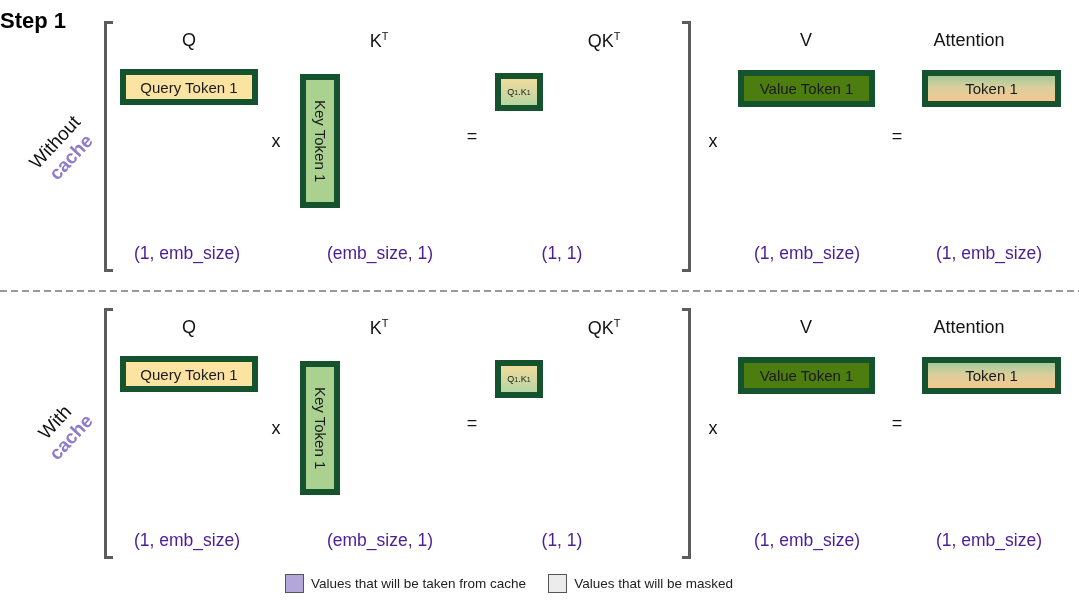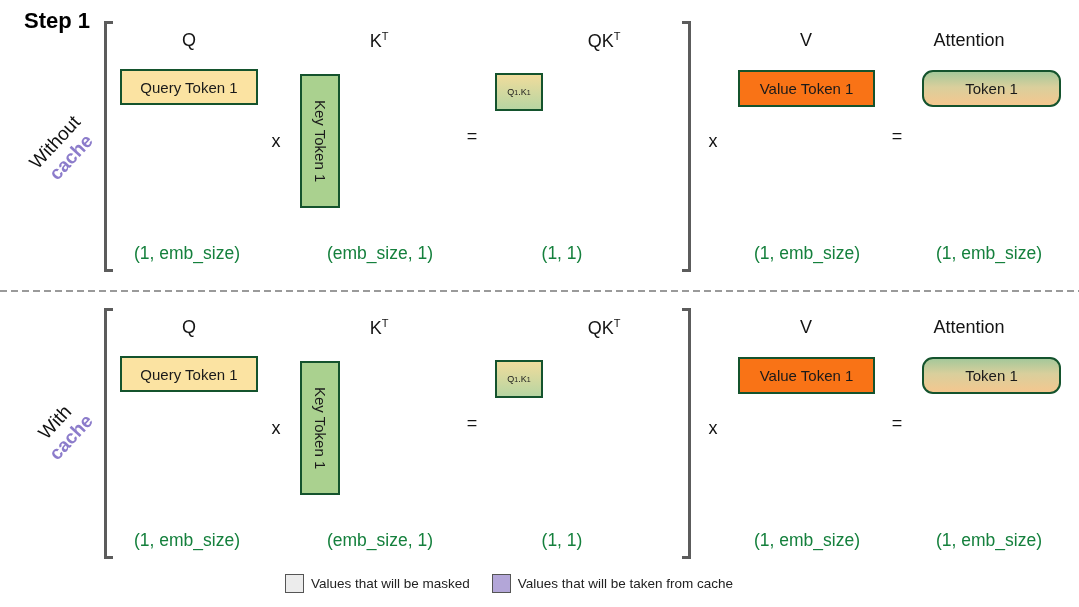--- a/index.html
+++ b/index.html
@@ -1,20 +1,20 @@
 <!DOCTYPE html>
 <html><head>
 <meta charset="utf-8">
 <style>
   html,body{margin:0;padding:0;background:#fff;}
   .canvas{
     position:relative;width:1079px;height:607px;background:#ffffff;
     font-family:"Liberation Sans","DejaVu Sans",sans-serif;color:#141414;overflow:hidden;
   }
-  .step-title{position:absolute;left:24px;top:8px;font-size:22px;font-weight:700;color:#000;}
+  .step-title{position:absolute;left:0;top:8px;font-size:22px;font-weight:700;color:#000;}
 
   .row{position:absolute;left:0;width:1079px;height:285px;}
   .row-1{top:0;}
   .row-2{top:287px;}
 
   .row-label{
     position:absolute;left:3px;top:128px;width:120px;text-align:center;
     transform:rotate(-47deg);font-size:19px;line-height:1.15;color:#111;
   }
   .row-2 .row-label{top:121px;}
@@ -27,36 +27,36 @@
   .hdr{position:absolute;top:30px;text-align:center;font-size:18px;color:#141414;}
   .hdr sup{font-size:11px;}
   .hdr-q{left:120px;width:138px;}
   .hdr-k{left:339px;width:80px;}
   .hdr-qk{left:564px;width:80px;}
   .hdr-v{left:766px;width:80px;}
   .hdr-att{left:899px;width:140px;}
 
   .box{
     position:absolute;display:flex;align-items:center;justify-content:center;
-    border:2px solid #14532d;font-size:15px;color:#1a1a1a;box-sizing:border-box;text-align:center;
+    border:6px solid #14532d;font-size:15px;color:#1a1a1a;box-sizing:border-box;text-align:center;
   }
   .query-box{left:120px;top:69px;width:138px;height:36px;background:#fbe3a2;}
   .key-box{left:300px;top:74px;width:40px;height:134px;background:#aad18f;writing-mode:vertical-rl;}
   .qk-box{left:495px;top:73px;width:48px;height:38px;background:linear-gradient(180deg,#f0dc9c 0%,#b7d5a2 100%);font-size:9px;}
   .qk-box sub{font-size:7px;}
-  .value-box{left:738px;top:70px;width:137px;height:37px;background:#f97316;}
-  .att-box{left:922px;top:70px;width:139px;height:37px;background:linear-gradient(180deg,#a5c89a 0%,#d9cf9c 45%,#f4c78f 100%);border-radius:11px;}
+  .value-box{left:738px;top:70px;width:137px;height:37px;background:#4d7c0f;}
+  .att-box{left:922px;top:70px;width:139px;height:37px;background:linear-gradient(180deg,#a5c89a 0%,#d9cf9c 45%,#f4c78f 100%);}
 
   .op{position:absolute;font-size:18px;color:#141414;width:22px;text-align:center;}
   .op-times1{left:265px;top:131px;}
   .op-eq1{left:461px;top:126px;}
   .op-times2{left:702px;top:131px;}
   .op-eq2{left:886px;top:126px;}
 
-  .dim{position:absolute;top:243px;text-align:center;font-size:17.5px;color:#15803d;}
+  .dim{position:absolute;top:243px;text-align:center;font-size:17.5px;color:#4c1d95;}
   .dim-q{left:117px;width:140px;}
   .dim-k{left:310px;width:140px;}
   .dim-qk{left:492px;width:140px;}
   .dim-v{left:737px;width:140px;}
   .dim-att{left:919px;width:140px;}
 
   .separator{
     position:absolute;top:290px;left:0;width:1079px;height:2px;
     background:repeating-linear-gradient(90deg,#9a9a9a 0 7px,transparent 7px 11px);
   }
@@ -145,22 +145,22 @@
 
     <div class="dim dim-q">(1, emb_size)</div>
     <div class="dim dim-k">(emb_size, 1)</div>
     <div class="dim dim-qk">(1, 1)</div>
     <div class="dim dim-v">(1, emb_size)</div>
     <div class="dim dim-att">(1, emb_size)</div>
   </section>
 
   <div class="legend">
     <div class="legend-item">
+      <span class="swatch" style="background: rgb(179, 166, 216);"></span>
+      <span class="legend-text">Values that will be taken from cache</span>
+    </div>
+    <div class="legend-item">
       <span class="swatch" style="background: rgb(236, 236, 236);"></span>
       <span class="legend-text">Values that will be masked</span>
-    </div>
-    <div class="legend-item">
-      <span class="swatch" style="background: rgb(179, 166, 216);"></span>
-      <span class="legend-text">Values that will be taken from cache</span>
     </div>
   </div>
 
 </div>
 
 </body></html>

